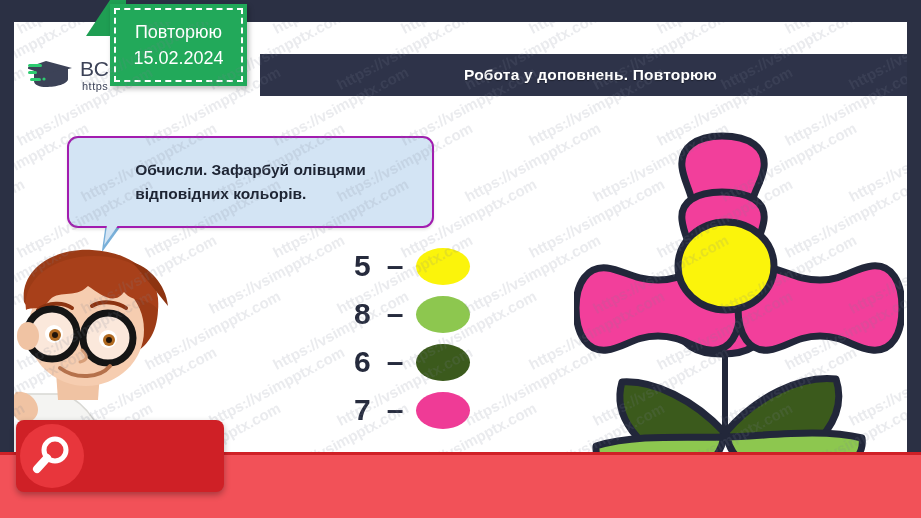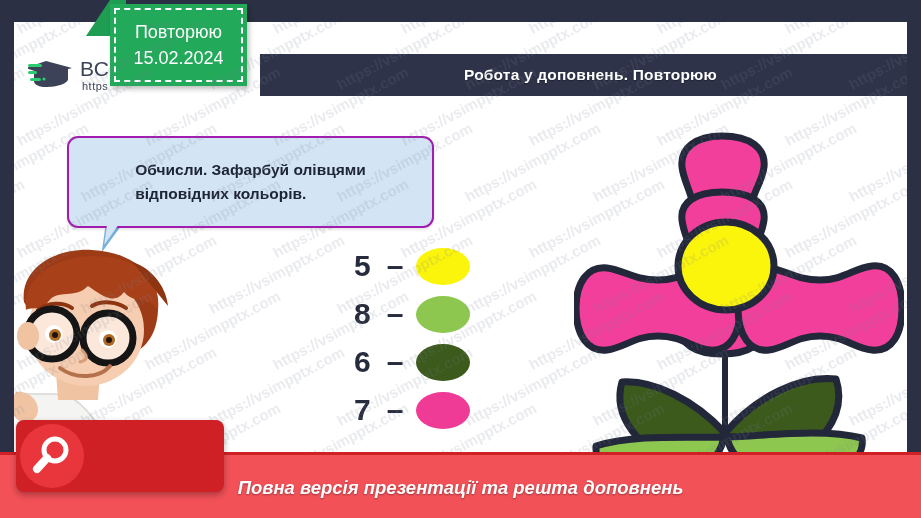--- a/index.html
+++ b/index.html
@@ -332,21 +332,20 @@
   </div>
 
   <div class="greentab"></div>
   <div class="datebadge">
     <div>Повторюю</div>
     <div>15.02.2024</div>
   </div>
 
   <div class="banner">
     <div class="btx">
-      <div>Повна версія презентації та решта доповнень</div>
     </div>
   </div>
 
   <div class="previewbadge">
     <div class="circ">
       <svg width="44" height="44" viewBox="0 0 44 44">
         <circle cx="25" cy="16" r="11" fill="none" stroke="#ffffff" stroke-width="5"></circle>
         <line x1="17" y1="24" x2="7" y2="35" stroke="#ffffff" stroke-width="8" stroke-linecap="round"></line>
       </svg>
     </div>

